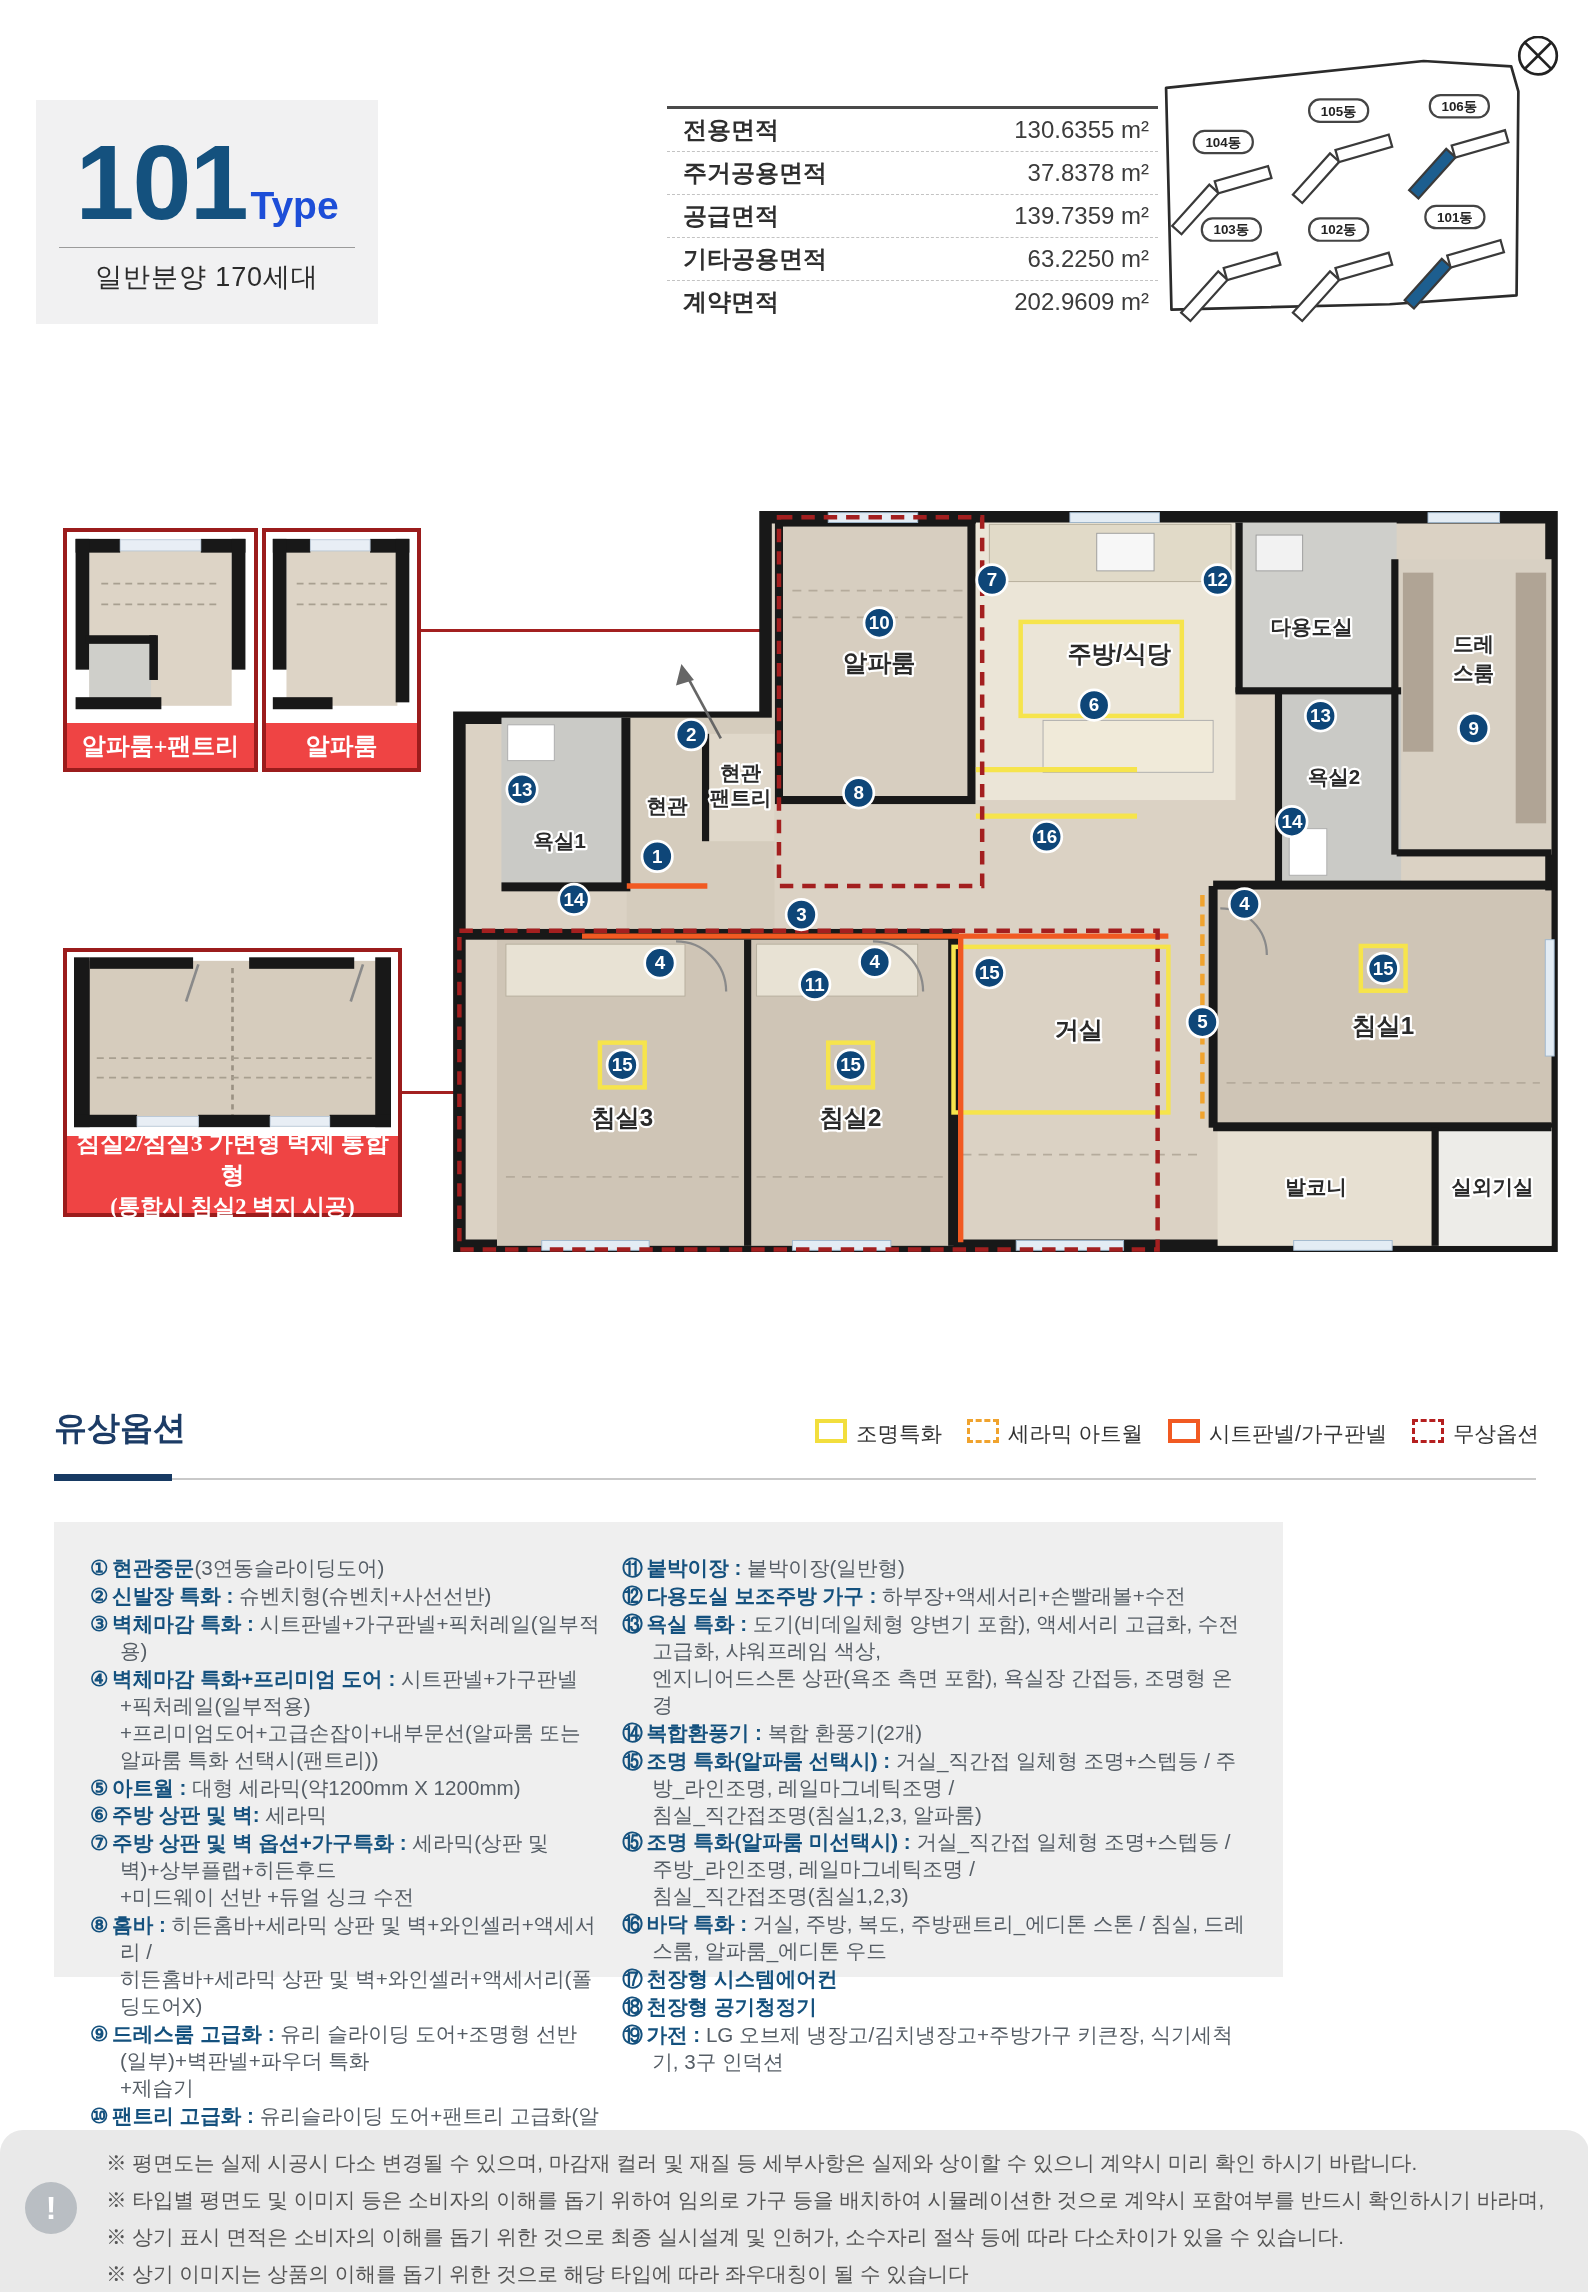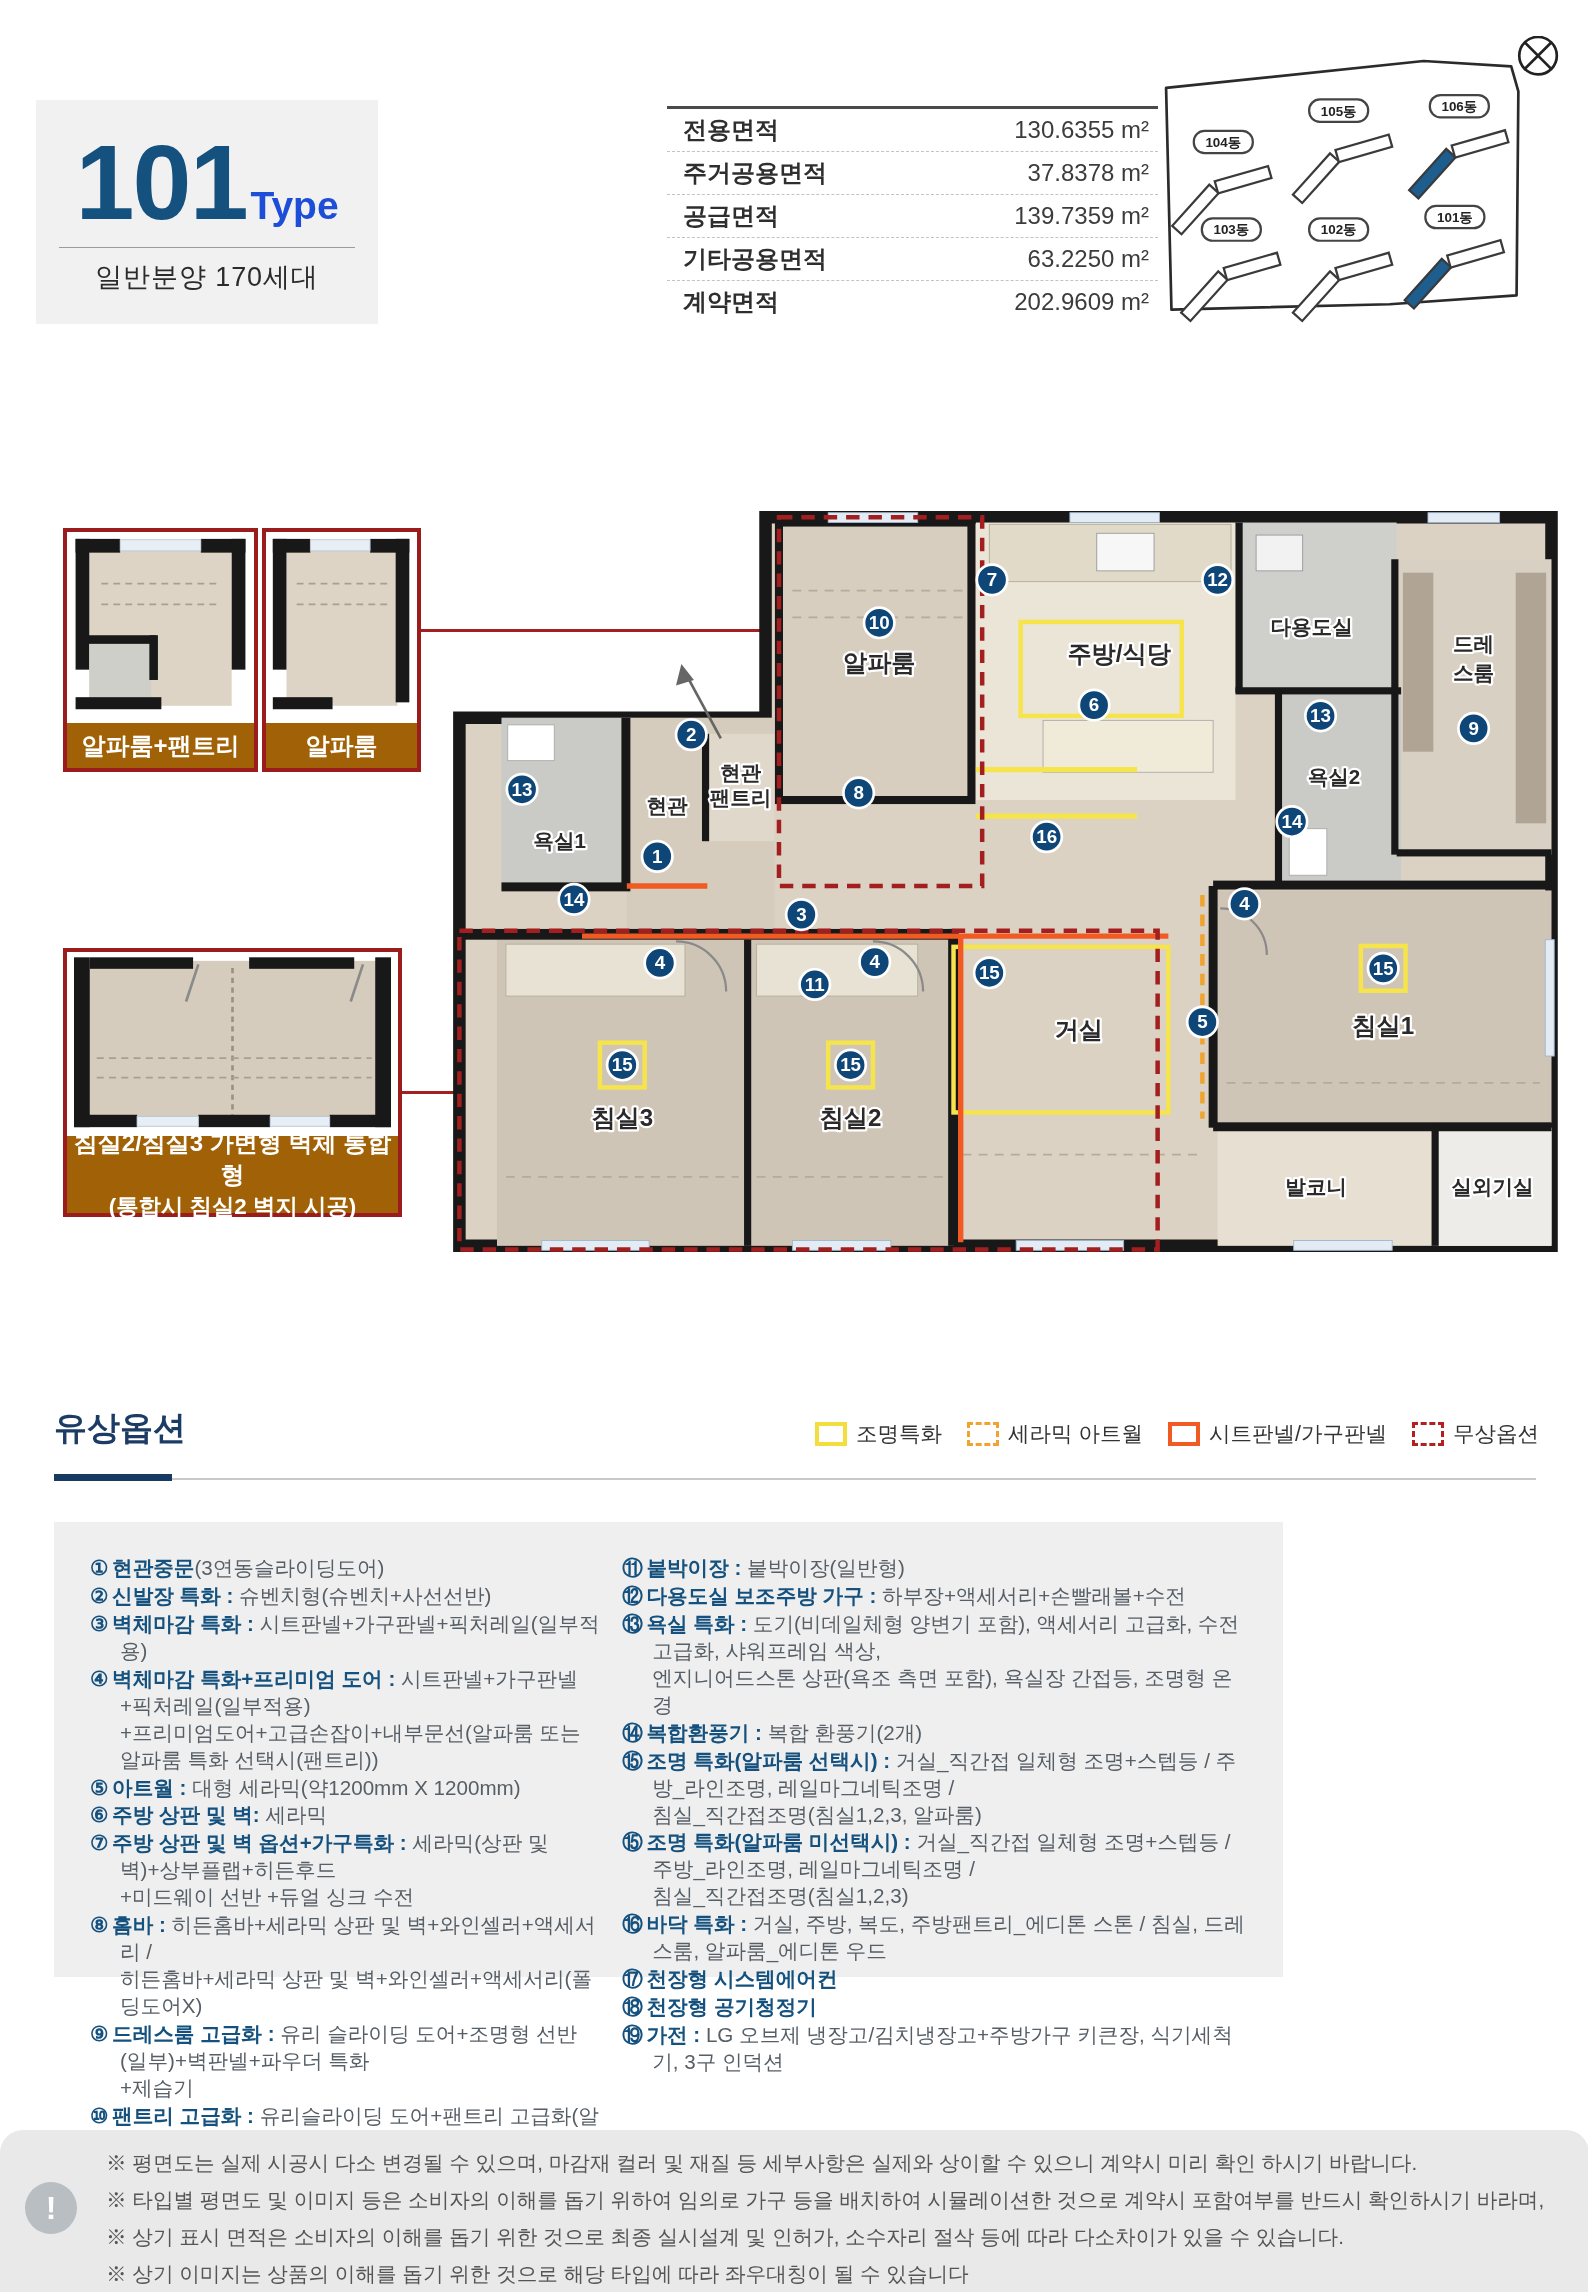--- a/index.html
+++ b/index.html
@@ -28,29 +28,29 @@
       paint-order:stroke;stroke-linejoin:round;text-anchor:middle;}
   .rl.sm{font-size:23px;}
   .mk circle{fill:#0e4678;stroke:#ffffff;stroke-width:3px;}
   .mk text{fill:#ffffff;font-size:21px;font-weight:bold;text-anchor:middle;}
   .ybox{fill:none;stroke:#f6e44c;stroke-width:5px;}
   .wall{fill:#181818;}
   .redline{position:absolute;height:2.7px;background:#a32020;}
   
   .vplan{position:absolute;border:4.5px solid #9b1c1c;background:#ffffff;display:flex;flex-direction:column;box-sizing:border-box;}
   .vsk{flex:1;width:100%;display:block;}
-  .vcap{background:#a16207;color:#ffffff;font-weight:bold;font-size:24px;text-align:center;
-        display:flex;flex-direction:column;align-items:center;justify-content:center;}
+  .vcap{background:#ef4444;color:#ffffff;font-weight:bold;font-size:24px;text-align:center;
+        display:flex;flex-direction:column;align-items:center;justify-content:center;font-family:Liberation Serif, serif;}
   .vcap .c2{font-size:22.4px;}
   
   .opt-title{position:absolute;left:54px;top:1406px;font-size:33px;font-weight:bold;color:#1c3c66;}
   .opt-underline-gray{position:absolute;left:54px;top:1478px;width:1482px;height:1.8px;background:#c9c9c9;}
   .opt-underline-navy{position:absolute;left:54px;top:1474px;width:118px;height:7.2px;background:#173a63;}
   .legend{position:absolute;right:50px;top:1419px;display:flex;align-items:center;gap:25px;}
-  .lg-item{display:flex;align-items:center;gap:9px;}
+  .lg-item{display:flex;align-items:flex-start;gap:9px;}
   .lg-box{width:32px;height:24px;background:#ffffff;box-sizing:border-box;}
   .lg-yellow{border:4.5px solid #f2de3d;}
   .lg-orange-dash{border:3.6px dashed #f0a32e;}
   .lg-orange{border:4.5px solid #f15a22;}
   .lg-red-dash{border:3.6px dashed #b51f1f;}
   .lg-label{font-size:21.5px;color:#333;}
   .opt-panel{position:absolute;left:54px;top:1522px;width:1229px;height:455px;background:#efefef;
     box-sizing:border-box;padding:32px 36px;display:flex;}
   .opt-col{box-sizing:border-box;}
   .opt-col.left{width:46%;padding-right:18px;}

